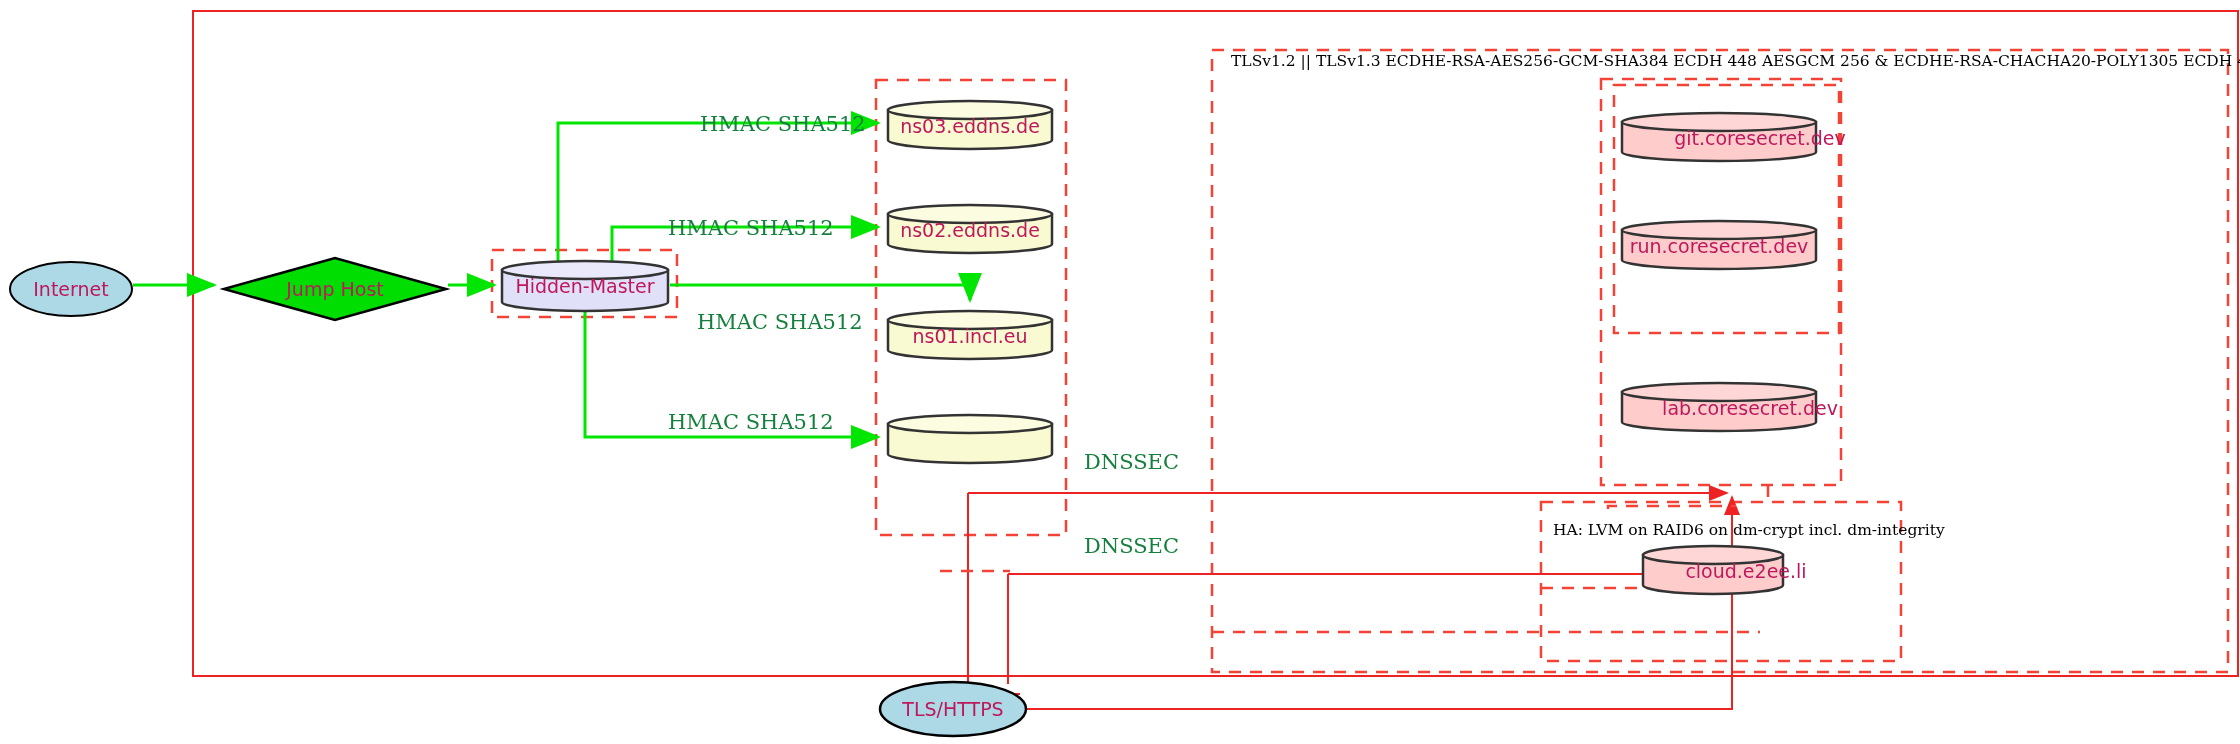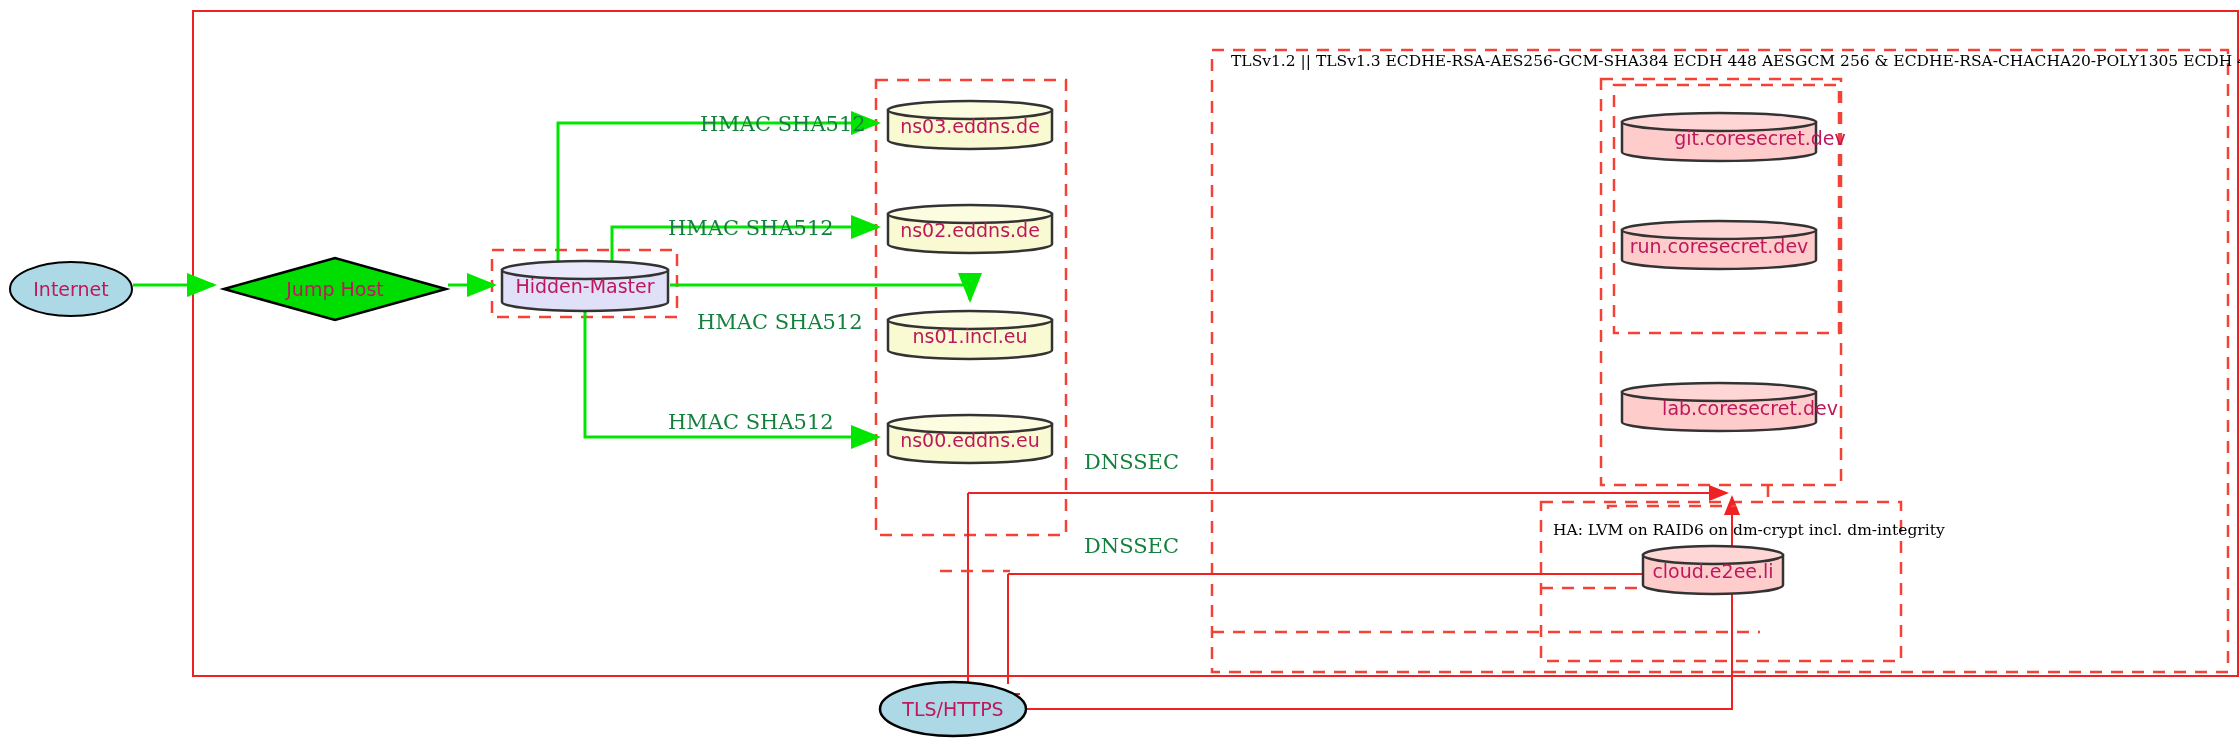--- a/index.html
+++ b/index.html
@@ -146,29 +146,28 @@
   <div class="node-label" style="left:224px;top:258px;width:222px;height:62px;">Jump Host</div>
 
   <div class="node-label" style="left:502px;top:265px;width:166px;height:42px;">Hidden-Master</div>
 
   <div class="node-label" style="left:888px;top:105px;width:164px;height:42px;">ns03.eddns.de</div>
 
   <div class="node-label" style="left:888px;top:209px;width:164px;height:42px;">ns02.eddns.de</div>
 
   <div class="node-label" style="left:888px;top:315px;width:164px;height:42px;">ns01.incl.eu</div>
 
-  <div class="node-label" style="left:888px;top:419px;width:164px;height:42px;">ns00.eddns.eu</div>
 
   <div class="node-label" style="left:1622px;top:117px;width:194px;height:42px;margin-left:41px;">git.coresecret.dev</div>
 
   <div class="node-label" style="left:1622px;top:225px;width:194px;height:42px;">run.coresecret.dev</div>
 
   <div class="node-label" style="left:1622px;top:387px;width:194px;height:42px;padding-left:31px;">lab.coresecret.dev</div>
 
-  <div class="node-label" style="left:1643px;top:550px;width:140px;height:42px;">cloud.e2ee.li</div>
+  <div class="node-label" style="left:1643px;top:550px;width:140px;height:42px;padding-left:33px;">cloud.e2ee.li</div>
 
   <div class="node-label" style="left:880px;top:682px;width:146px;height:54px;">TLS/HTTPS</div>
 
   <div class="edge-label" style="left:700px;top:112px;">HMAC SHA512</div>
   <div class="edge-label" style="left:668px;top:216px;">HMAC SHA512</div>
   <div class="edge-label" style="left:697px;top:310px;">HMAC SHA512</div>
   <div class="edge-label" style="left:668px;top:410px;">HMAC SHA512</div>
   <div class="edge-label" style="left:1084px;top:450px;">DNSSEC</div>
   <div class="edge-label" style="left:1084px;top:534px;">DNSSEC</div>
 

